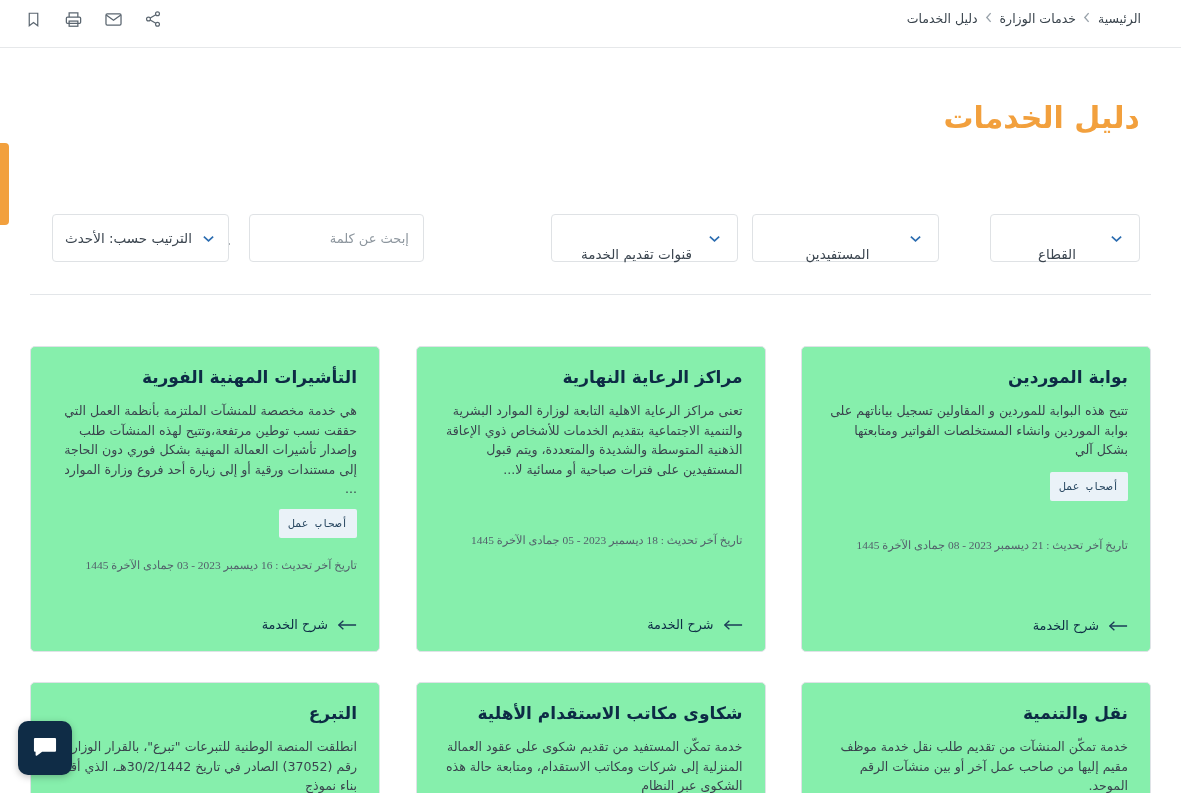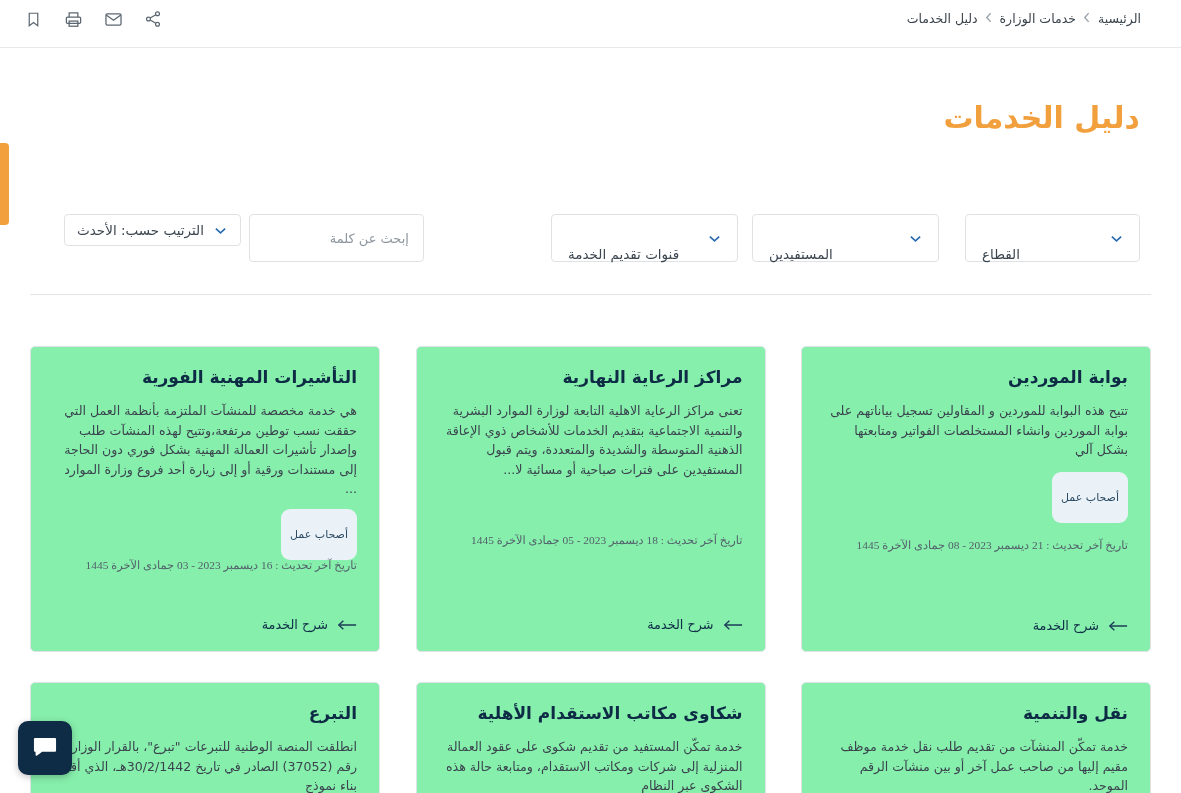--- a/index.html
+++ b/index.html
@@ -81,28 +81,28 @@
     background: #fff;
     display: flex;
     align-items: center;
     justify-content: space-between;
     padding: 0 16px;
     font-size: 13.5px;
     color: #3c4650;
     cursor: pointer;
     direction: rtl;
   }
-  .filter-box .lbl { flex: 1; text-align: left; margin-top: 32px; }
+  .filter-box .lbl { flex: 1; text-align: center; margin-top: 32px; }
   .chev {
     width: 14px; height: 14px;
     color: #2b6cb0;
     display:flex; align-items:center; justify-content:center;
     margin-left: 2px;
   }
-  #f-sector { right: 0; width: 175px; }
+  #f-sector { right: 0; width: 150px; }
   #f-benef  { right: 201px; width: 187px; }
   #f-chan   { right: 402px; width: 187px; }
 
   .search-box {
     position: absolute;
     top: 0; left: 219px;
     width: 175px; height: 48px;
     border: 1px solid #dfe2e5;
     border-radius: 4px;
     background: #fff;
@@ -117,22 +117,22 @@
     color: #3c4650;
     background: transparent;
     text-align: right;
     font-family: inherit;
   }
   .search-box input::placeholder { color: #8d969e; }
   .search-icon { color:#2f3b45; width:16px; height:16px; margin-right:6px; display:flex; }
 
   .sort-box {
     position: absolute;
-    top: 0; left: 34px;
-    width: 177px; height: 32px;
+    top: 0; left: 22px;
+    width: 177px; height: 48px;
     border: 1px solid #dfe2e5;
     border-radius: 4px;
     background: #fff;
     display: flex; align-items: center; justify-content: center; gap: 8px;
     font-size: 13.5px; color: #3c4650;
     cursor: pointer; direction: rtl;
   }
   .sort-box .chev { color: #2b6cb0; }
 
   .divider {
@@ -173,23 +173,24 @@
     font-size: 12.6px;
     line-height: 1.55;
     color: #3a444e;
     text-align: right;
   }
   .card-tag {
     display: inline-block;
     background: #eaf2f8;
     color: #2b4a63;
     font-size: 11px;
-    border-radius: 9px;
-    padding: 19px 9px;
+    border-radius: 2px;
+    padding: 8px 9px;
     margin-top: 14px;
+    font-family: Liberation Mono, monospace;
   }
   .card-date {
     position: absolute;
     right: 22px; left: 22px;
     font-size: 11.4px;
     color: #53606b;
     text-align: right;
     font-family: Liberation Serif, serif;
   }
   .card-link {

